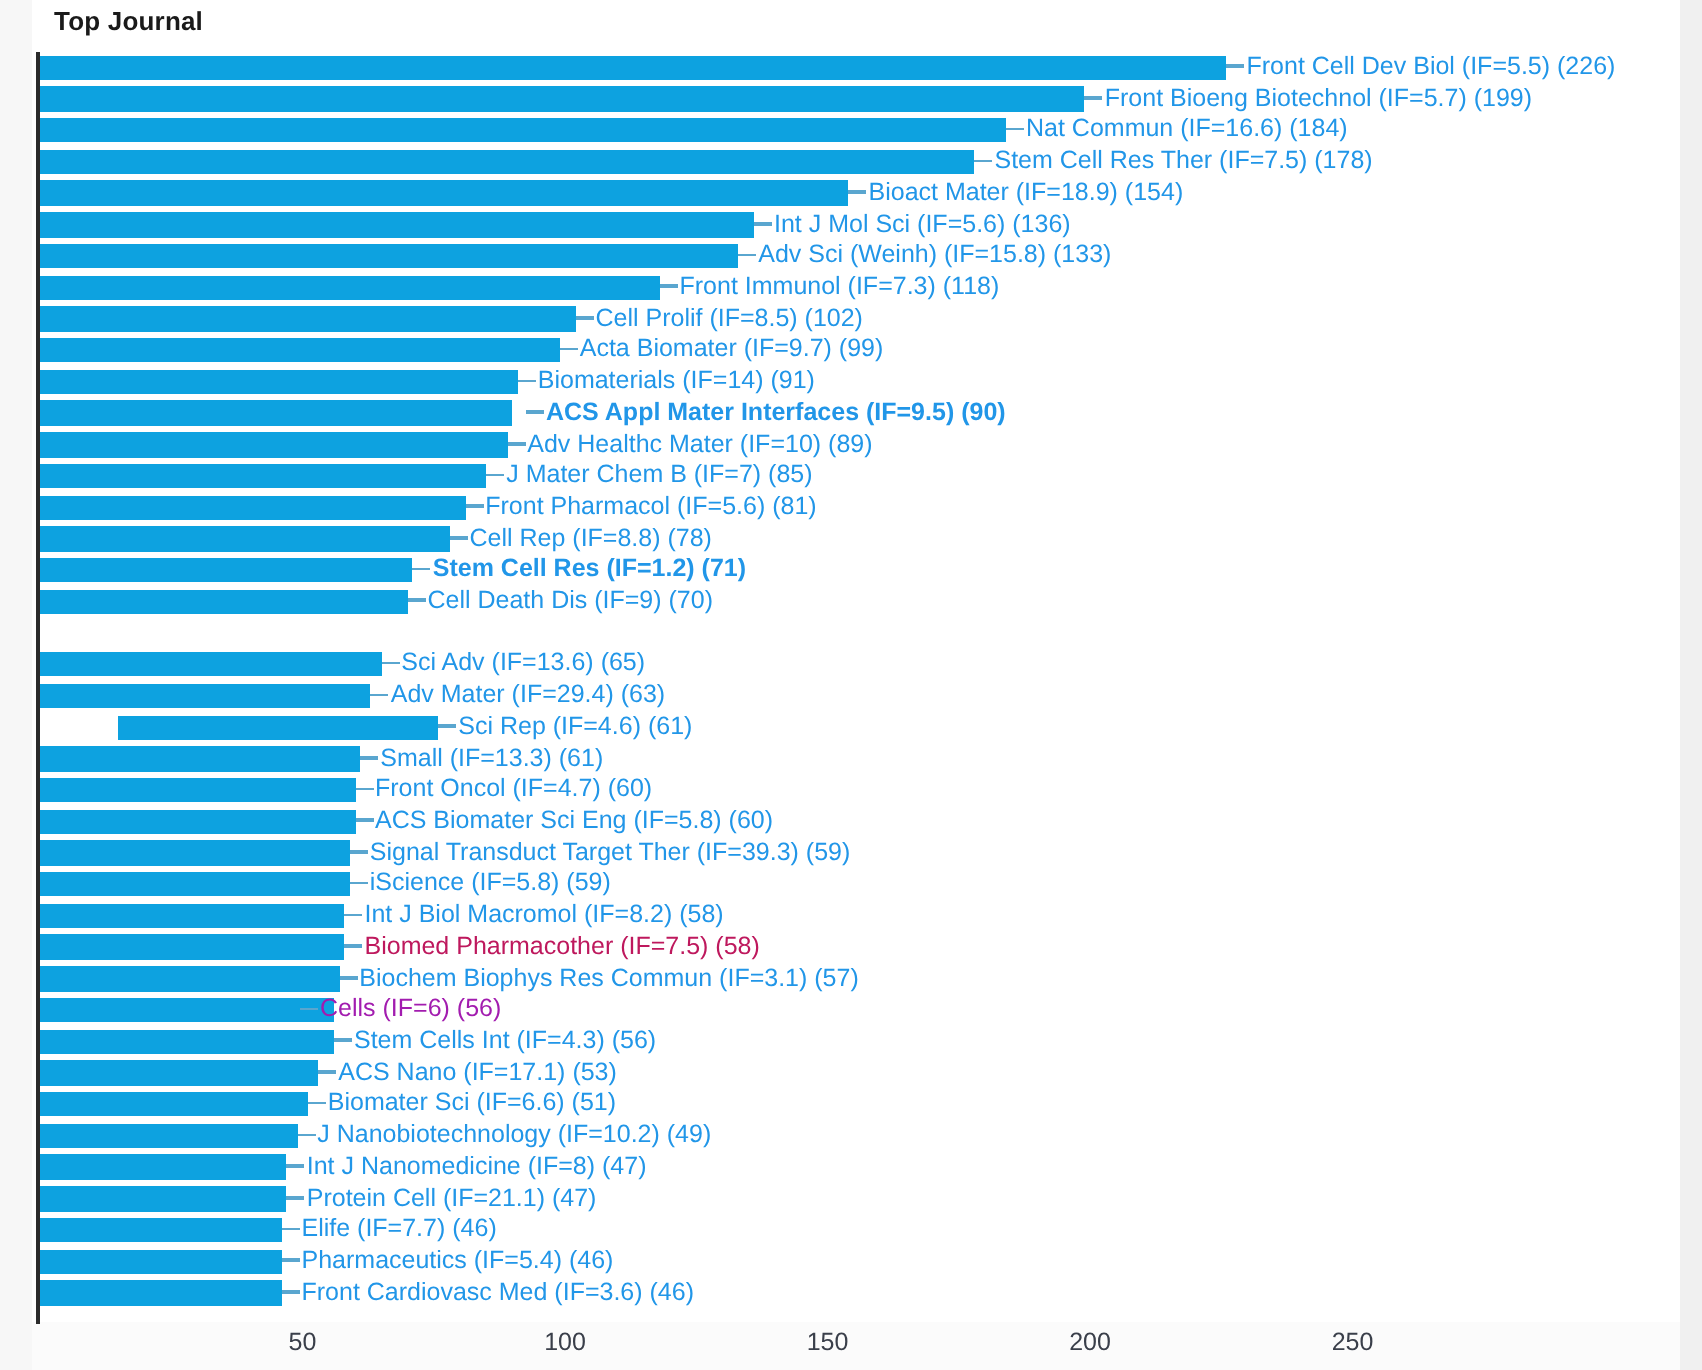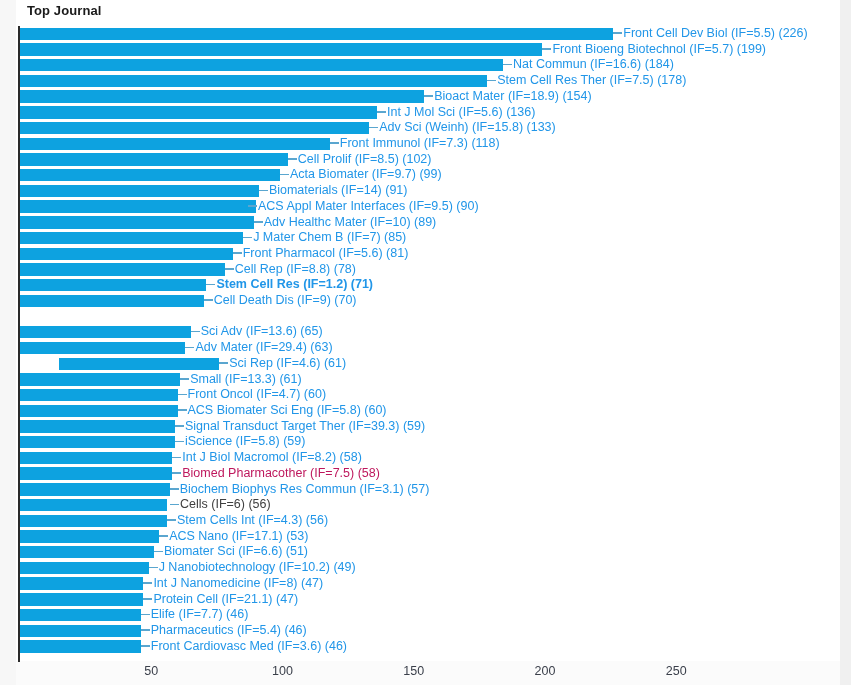--- a/index.html
+++ b/index.html
@@ -183,21 +183,21 @@
         <div class="bar-row" style="top: 141.39px;">
           <div class="bar" style="width: 259.875px; background: rgb(13, 162, 224);"></div>
           <div class="bar-label" style="left: 259.875px; color: rgb(33, 150, 232);"><span class="dash"></span><span>Acta Biomater (IF=9.7) (99)</span></div>
         </div>
         <div class="bar-row" style="top: 157.1px;">
           <div class="bar" style="width: 238.875px; background: rgb(13, 162, 224);"></div>
           <div class="bar-label" style="left: 238.875px; color: rgb(33, 150, 232);"><span class="dash"></span><span>Biomaterials (IF=14) (91)</span></div>
         </div>
         <div class="bar-row" style="top: 172.81px;">
           <div class="bar" style="width: 236.25px; background: rgb(13, 162, 224);"></div>
-          <div class="bar-label" style="left: 228px; color: rgb(33, 150, 232);"><span class="dash"></span><span>ACS Appl Mater Interfaces (IF=9.5) (90)</span></div>
+          <div class="bar-label" style="left: 243px; color: rgb(33, 150, 232); font-weight: bold;"><span class="dash"></span><span>ACS Appl Mater Interfaces (IF=9.5) (90)</span></div>
         </div>
         <div class="bar-row" style="top: 188.52px;">
           <div class="bar" style="width: 233.625px; background: rgb(13, 162, 224);"></div>
           <div class="bar-label" style="left: 233.625px; color: rgb(33, 150, 232);"><span class="dash"></span><span>Adv Healthc Mater (IF=10) (89)</span></div>
         </div>
         <div class="bar-row" style="top: 204.23px;">
           <div class="bar" style="width: 223.125px; background: rgb(13, 162, 224);"></div>
           <div class="bar-label" style="left: 223.125px; color: rgb(33, 150, 232);"><span class="dash"></span><span>J Mater Chem B (IF=7) (85)</span></div>
         </div>
         <div class="bar-row" style="top: 219.94px;">
@@ -255,21 +255,21 @@
         <div class="bar-row" style="top: 439.88px;">
           <div class="bar" style="width: 152.25px; background: rgb(13, 162, 224);"></div>
           <div class="bar-label" style="left: 152.25px; color: #be185d;"><span class="dash"></span><span>Biomed Pharmacother (IF=7.5) (58)</span></div>
         </div>
         <div class="bar-row" style="top: 455.59px;">
           <div class="bar" style="width: 149.625px; background: rgb(13, 162, 224);"></div>
           <div class="bar-label" style="left: 149.625px; color: rgb(33, 150, 232);"><span class="dash"></span><span>Biochem Biophys Res Commun (IF=3.1) (57)</span></div>
         </div>
         <div class="bar-row" style="top: 471.3px;">
           <div class="bar" style="width: 147px; background: rgb(13, 162, 224);"></div>
-          <div class="bar-label" style="left: 150px; color: #404040;"><span class="dash"></span><span>Cells (IF=6) (56)</span></div>
+          <div class="bar-label" style="left: 130px; color: #a21caf;"><span class="dash"></span><span>Cells (IF=6) (56)</span></div>
         </div>
         <div class="bar-row" style="top: 487.01px;">
           <div class="bar" style="width: 147px; background: rgb(13, 162, 224);"></div>
           <div class="bar-label" style="left: 147px; color: rgb(33, 150, 232);"><span class="dash"></span><span>Stem Cells Int (IF=4.3) (56)</span></div>
         </div>
         <div class="bar-row" style="top: 502.72px;">
           <div class="bar" style="width: 139.125px; background: rgb(13, 162, 224);"></div>
           <div class="bar-label" style="left: 139.125px; color: rgb(33, 150, 232);"><span class="dash"></span><span>ACS Nano (IF=17.1) (53)</span></div>
         </div>
         <div class="bar-row" style="top: 518.43px;">

